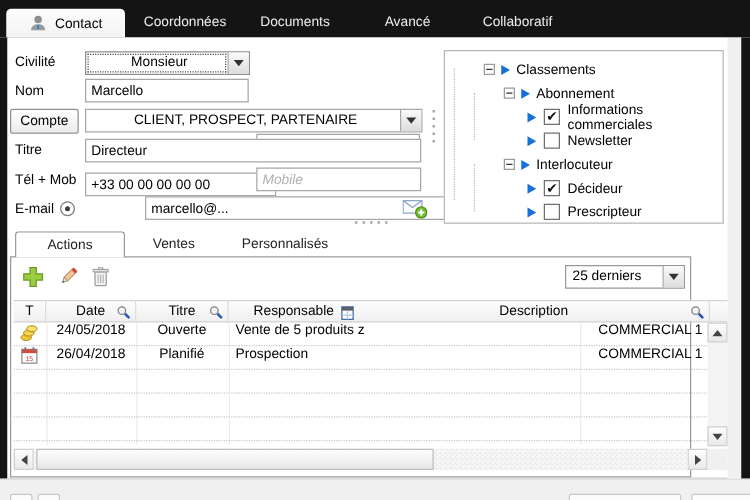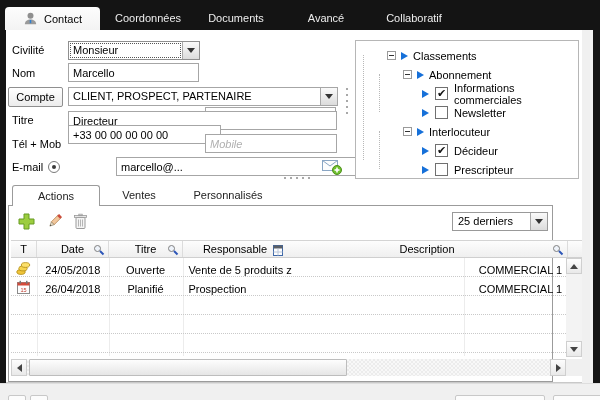--- a/index.html
+++ b/index.html
@@ -23,21 +23,21 @@
 
   
   .page { position:absolute; left:6px; top:30px; width:576px; height:353px; background:#fff;
     border-bottom:1px solid #c9c9c9; }
 
   .flabel { position:absolute; left:6px; color:#000;text-align:right; }
   .tbox { position:absolute; height:19px; border:1px solid #a6a6a6; background:#fff;
     font-family:inherit; font-size:11px; padding:0 4px; color:#000; outline:none; }
   .tbox::placeholder { color:#b0b0b0; font-style:italic; }
   .combo { position:absolute; height:19px; border:1px solid #8f8f8f; background:#fff; display:flex; }
-  .combo .val { flex:1; line-height:17px; padding-left:4px; overflow:hidden; white-space:nowrap; }
+  .combo .val { flex:1; line-height:17px; padding-left:4px; overflow:hidden; white-space:nowrap;text-align:center; }
   .combo .arrow-btn { width:17px; border-left:1px solid #a9a9a9; background:linear-gradient(#fafafa,#dcdcdc);
     display:flex; align-items:center; justify-content:center; }
   .arr-down { width:0; height:0; border-left:4px solid transparent; border-right:4px solid transparent; border-top:5px solid #333; }
   .focus-dotted .val { outline:1px dotted #555; outline-offset:-2px; }
   .btn-compte { position:absolute; left:2px; top:57px; width:55px; height:20px;
     border:1px solid #8f8f8f; border-radius:2px; background:linear-gradient(#ffffff,#ececec);
     font-family:inherit; font-size:11px; }
   .radio { position:absolute; left:42px; top:131px; width:12px; height:12px; border:1px solid #7a7a7a;
     border-radius:50%; background:#fff; }
   .radio.checked::after { content:""; position:absolute; left:3px; top:3px; width:4px; height:4px;
@@ -79,21 +79,21 @@
     background:#fff; display:flex; }
 
   .thead { position:absolute; left:2px; top:34px; width:571px; height:18px;
     background:linear-gradient(#fdfdfd,#efefef); border-top:1px solid #d4d4d4; border-bottom:1px solid #cfcfcf; display:flex; }
   .th { position:relative; border-right:1px solid #dcdcdc; display:flex; align-items:center; justify-content:center; }
   .th .mag { position:absolute; right:3px; top:3px; }
   .c-t { width:26px; } .c-date { width:72px; } .c-etat { width:74px; } .c-desc { width:281px; } .c-resp { width:104px; }
 
   .tbody { position:absolute; left:2px; top:52px; width:555px; height:98px; }
   .col-sep { position:absolute; top:0; height:98px; border-left:1px solid #ececec; }
-  .row { position:absolute; left:0; width:555px; height:19px; border-bottom:1px dotted #c9c9c9; display:flex; align-items:flex-end; }
+  .row { position:absolute; left:0; width:555px; height:19px; border-bottom:1px dotted #c9c9c9; display:flex; align-items:flex-start; }
   .cell { overflow:hidden; white-space:nowrap; }
   .cell.ct { width:26px; display:flex; justify-content:center; }
   .cell.cd { width:72px; text-align:center; } .cell.ce { width:74px; text-align:center; }
   .cell.cdesc { width:281px; padding-left:6px; } .cell.cr { width:104px; text-align:right; padding-right:4px; }
 
   
   .vsb { position:absolute; left:557px; top:52px; width:16px; height:99px; background:#f3f3f3; }
   .hsb { position:absolute; left:2px; top:153px; width:555px; height:17px; background:#f3f3f3; display:flex; }
   .sb-btn { width:16px; height:100%; background:linear-gradient(#fdfdfd,#e9e9e9); border:1px solid #cfcfcf;
     display:flex; align-items:center; justify-content:center; flex:0 0 16px; }
@@ -156,21 +156,21 @@
       <div class="val">CLIENT, PROSPECT, PARTENAIRE</div>
       <div class="arrow-btn">
           <span class="arr-down"></span>
         </div>
     </div>
 
     <span class="flabel" style="top:84px">Titre</span>
     <input class="tbox" style="left: 62px; top: 81px; width: 269px;" value="Directeur">
 
     <span class="flabel" style="top:108px">Tél + Mob</span>
-    <input class="tbox" style="left: 62px; top: 95px; width: 153px;" value="+33 00 00 00 00 00">
+    <input class="tbox" style="left: 62px; top: 108px; width: 153px;" value="+33 00 00 00 00 00">
     <input class="tbox" style="left: 199px; top: 104px; width: 132px;" placeholder="Mobile">
 
     <span class="flabel" style="top:131px">E-mail</span>
     <div class="radio checked"></div>
     <input class="tbox" style="left: 62px; top: 127px; width: 249px; margin-left: 48px;" value="marcello@...">
     <svg class="mailico" style="position:absolute; left:316px; top:129px;" width="20" height="16" viewBox="0 0 20 16">
       <rect x="0.5" y="1.5" width="15" height="10" fill="#fdfdfd" stroke="#8aa6c4"></rect>
       <path d="M0.5 1.5 L8 7 L15.5 1.5" fill="none" stroke="#8aa6c4"></path>
       <circle cx="15" cy="11" r="4.5" fill="#6fbf2e" stroke="#4e8f1d"></circle>
       <rect x="14.2" y="8.5" width="1.6" height="5" fill="#fff"></rect>

